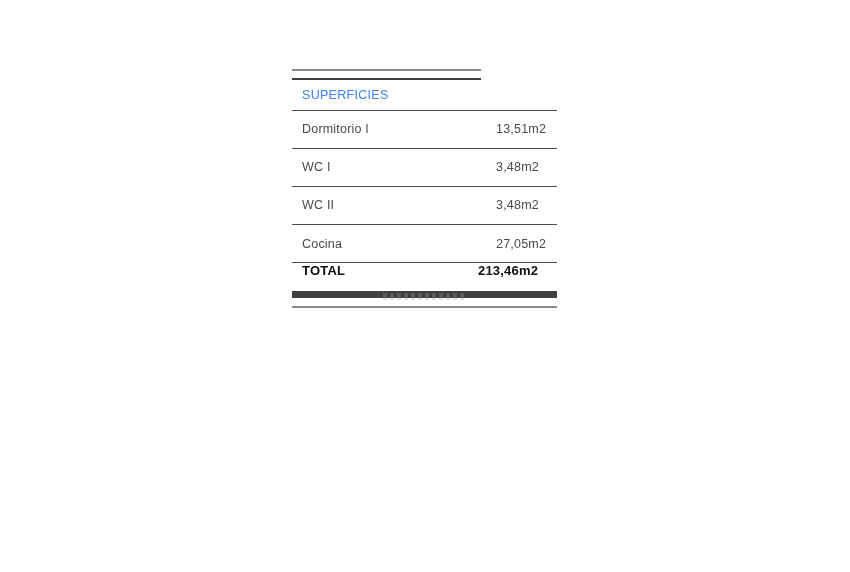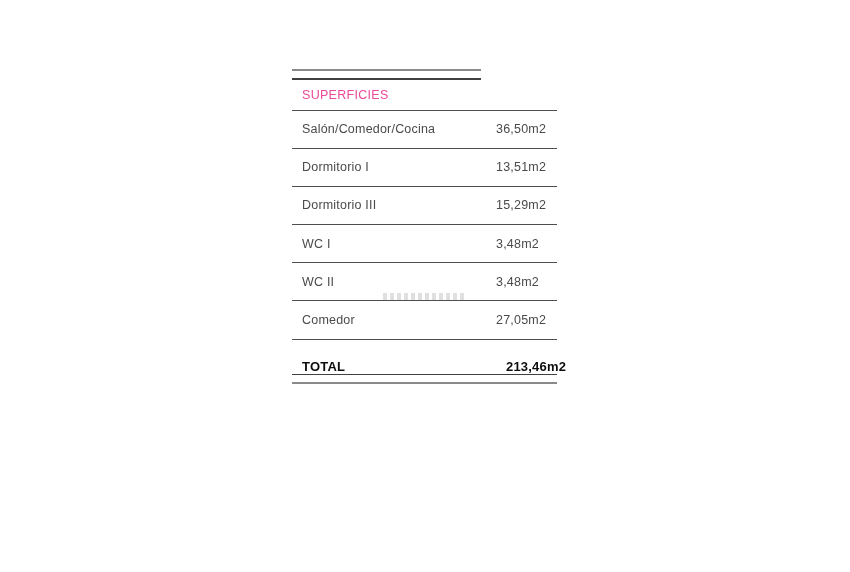--- a/index.html
+++ b/index.html
@@ -35,21 +35,21 @@
   .header-row {
     box-sizing: border-box;
     height: 30.5px;
     border-bottom: 1.5px solid #4e4e4e;
     display: flex;
     align-items: center;
   }
   .header-row .label {
     padding-left: 10px;
     font-size: 12.5px;
-    color: #ec4899;
+    color: #3b82f6;
     letter-spacing: 0.3px;
   }
   .row {
     position: relative;
     box-sizing: border-box;
     height: 38.2px;
     border-bottom: 1.5px solid #4e4e4e;
     display: flex;
     align-items: center;
   }
@@ -63,34 +63,34 @@
     position: absolute;
     left: 204px;
     font-size: 12.5px;
     color: #4a4a4a;
     letter-spacing: 0.2px;
   }
   .total-row {
     position: relative;
     box-sizing: border-box;
     height: 35px;
-    border-bottom: 1px solid #404040;
+    border-bottom: 7px solid #404040;
     display: flex;
-    align-items: flex-end;
+    align-items: flex-start;
   }
   .total-row .label {
     padding-left: 10px;
     font-size: 13px;
     font-weight: bold;
     color: #0e0e0e;
     letter-spacing: 0.2px;
   }
   .total-row .value {
     position: absolute;
-    left: 214px;
+    left: 186px;
     font-size: 13px;
     font-weight: bold;
     color: #0e0e0e;
     letter-spacing: 0.2px;
   }
   .rule-bottom-gray {
     width: 265px;
     height: 2px;
     background: #8a8a8a;
     margin-top: 7.5px;
@@ -119,41 +119,33 @@
   <div class="sheet">
 
     <div class="rule-top-gray"></div>
     <div class="rule-top-dark"></div>
 
     <div class="header-row">
       <span class="label">SUPERFICIES</span>
     </div>
 
     <div class="row">
-      <span class="label">Salón/Comedor/Cocina</span>
-      <span class="value">36,50m2</span>
-    </div>
-    <div class="row">
       <span class="label">Dormitorio I</span>
       <span class="value">13,51m2</span>
-    </div>
-    <div class="row">
-      <span class="label">Dormitorio III</span>
-      <span class="value">15,29m2</span>
     </div>
     <div class="row">
       <span class="label">WC I</span>
       <span class="value">3,48m2</span>
     </div>
     <div class="row">
       <span class="label">WC II</span>
       <span class="value">3,48m2</span>
     </div>
     <div class="row">
-      <span class="label">Comedor</span>
+      <span class="label">Cocina</span>
       <span class="value">27,05m2</span>
     </div>
 
     <div class="total-row">
       <span class="label">TOTAL</span>
       <span class="value">213,46m2</span>
     </div>
 
     <div class="rule-bottom-gray"></div>
 

